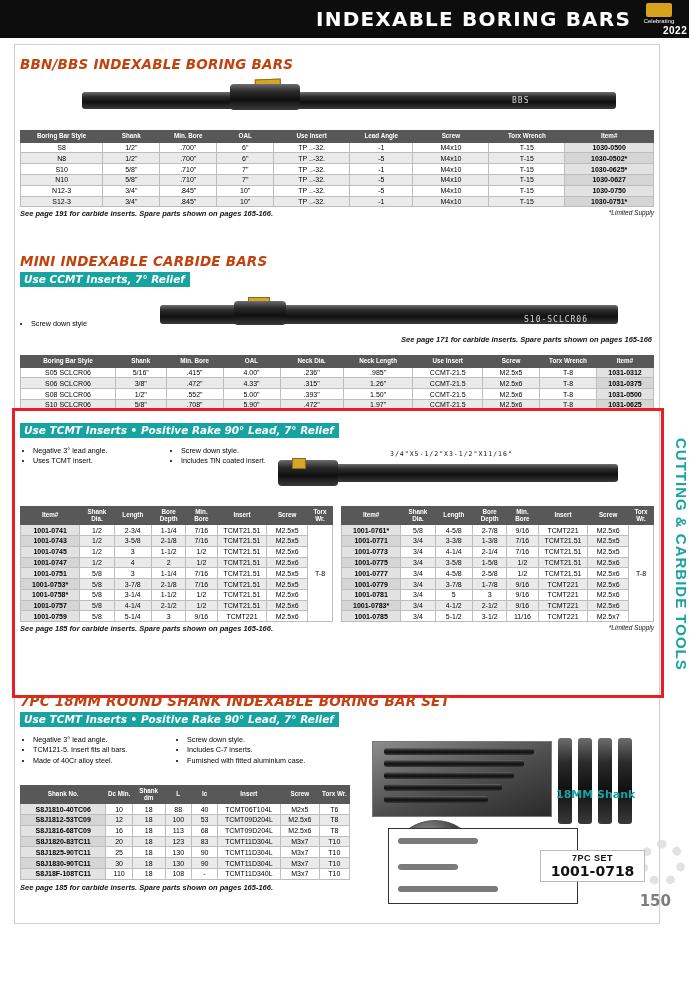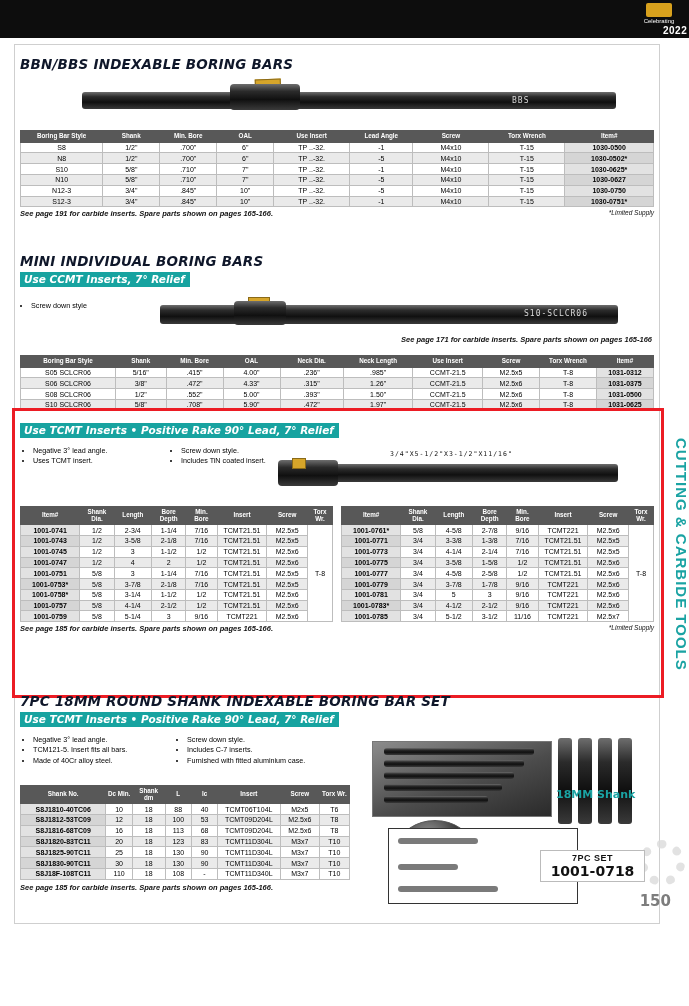--- a/index.html
+++ b/index.html
@@ -72,21 +72,21 @@
     position:absolute; right:4px; bottom:120px;
     width:46px; height:46px;
     border-radius:50%;
     border:9px dotted #dcdcdc;
     opacity:.8;
   }
 
   
   .section { position:absolute; left:20px; width:634px; }
   .sec-title {
-    color:#0f172a;
+    color:#c2410c;
     font-size:13.5px;
     font-weight:bold;
     font-style:italic;
     letter-spacing:0.2px;
     font-family:"DejaVu Sans", sans-serif;
   }
   .sec-sub {
     background:#17a3a0;
     color:#ffffff;
     font-size:10.5px;
@@ -188,20 +188,21 @@
   .bullets { font-size:7.2px; line-height:1.45; }
   .bullets li { margin:0; }
   ul.bl { margin:0; padding-left:9px; }
 </style>
 </head>
 <body>
 
 <div class="page">
 
   <div class="header">
+    <div class="header-title">INDEXABLE BORING BARS</div>
     <div class="celebrating">
       <span class="cel-badge"></span>
       <span>Celebrating</span>
       <span class="cel-year">2022</span>
     </div>
   </div>
 
   <div class="body-wrap">
     <div class="outer-border"></div>
 
@@ -302,31 +303,31 @@
         </tbody>
       </table>
 
       <div style="display:flex; justify-content:space-between; margin-top:2px;">
         <span class="note">See page 191 for carbide inserts. Spare parts shown on pages 165-166.</span>
         <span class="note-r">*Limited Supply</span>
       </div>
     </div>
 
     <div class="section" style="top:215px;">
-      <div class="sec-title">MINI INDIVIDUAL BORING BARS</div>
+      <div class="sec-title">MINI INDEXABLE CARBIDE BARS</div>
       <div class="sec-sub">Use CCMT Inserts, 7° Relief</div>
 
       <div style="position:relative; height:64px; margin-top:4px;">
-        <ul class="bl bullets" style="position:absolute; left:2px; top:10px; width:120px;">
+        <ul class="bl bullets" style="position:absolute; left:2px; top:28px; width:120px;">
           <li>Screw down style</li>
         </ul>
         <div class="bar" style="left:140px; top:14px; width:458px; height:19px;"></div>
         <div class="insert-tip" style="left:228px; top:6px; width:22px; height:15px;"></div>
         <div class="bar" style="left:214px; top:10px; width:52px; height:24px; border-radius:4px;"></div>
-        <div class="bar-label" style="left:504px; top:18px;">S10-SCLCR06</div>
+        <div class="bar-label" style="left:504px; top:24px;">S10-SCLCR06</div>
         <div class="note" style="position:absolute; right:2px; top:44px;">See page 171 for carbide inserts. Spare parts shown on pages 165-166</div>
       </div>
 
       <table class="spec">
         <thead>
           <tr>
             <th style="width:15%">Boring Bar Style</th>
             <th style="width:8%">Shank</th>
             <th style="width:9%">Min. Bore</th>
             <th style="width:9%">OAL</th>

